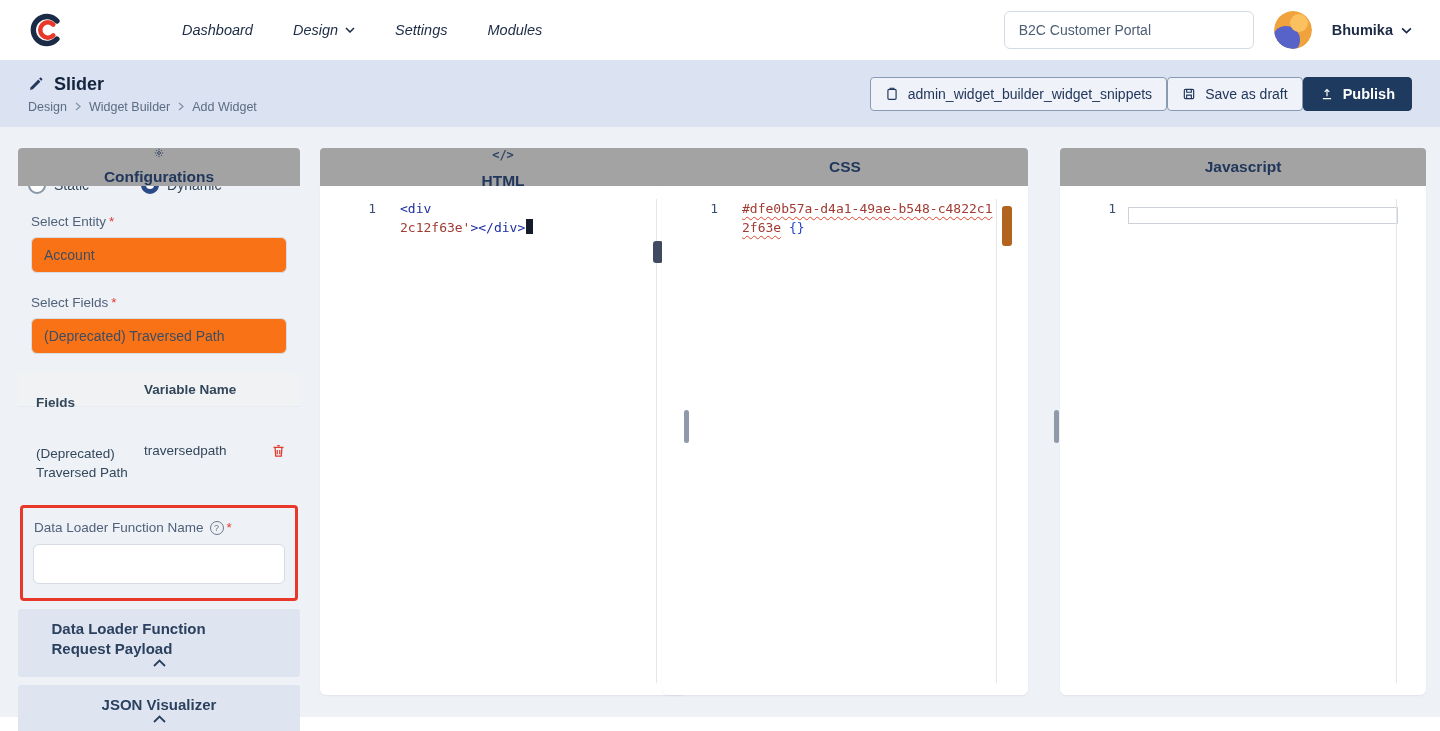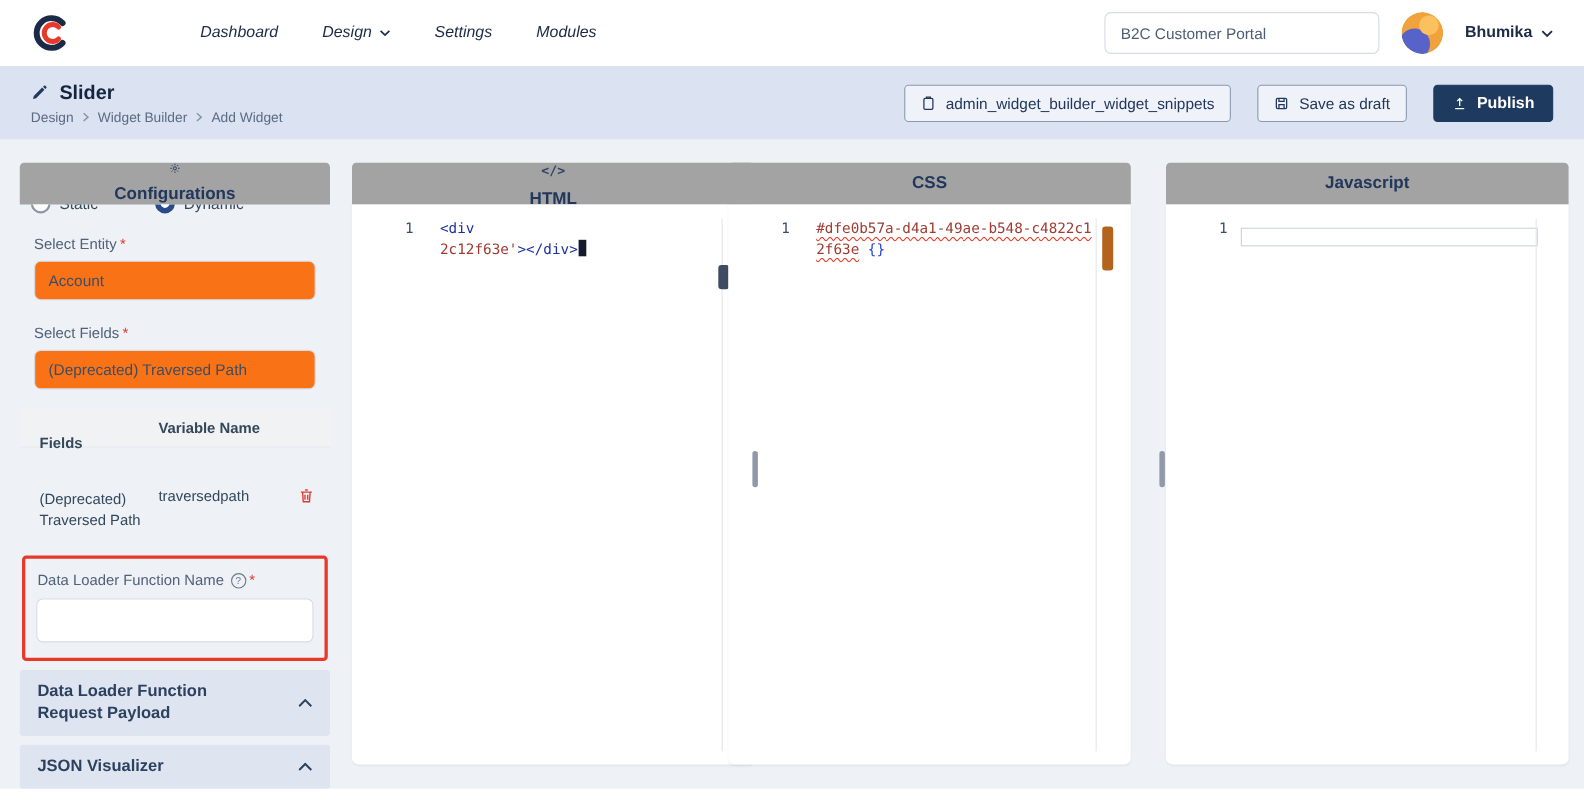--- a/index.html
+++ b/index.html
@@ -17,21 +17,21 @@
   .avatar { width:38px; height:38px; border-radius:50%; overflow:hidden; cursor:pointer; }
   .user { display:flex; align-items:center; gap:8px; font-size:14.5px; font-weight:700; color:#1c2b45; cursor:pointer; }
 
   
   .header2 { position:absolute; top:60px; left:0; width:1440px; height:67px; background:#dbe2f1; display:flex; align-items:center; padding:0 28px; }
   .title-block { display:flex; flex-direction:column; gap:5px; }
   .title-row { display:flex; align-items:center; gap:10px; }
   .page-title { font-size:18px; font-weight:700; color:#14253f; }
   .breadcrumb { display:flex; align-items:center; gap:8px; font-size:12.5px; color:#5b6c85; }
   .crumb { cursor:pointer; }
-  .header-actions { margin-left:auto; display:flex; align-items:flex-start; gap:24px;padding-left:45px; }
+  .header-actions { margin-left:auto; display:flex; align-items:flex-start; gap:0;padding-left:45px; }
   .btn-outline { height:34px; border:1px solid #8b9ab3; border-radius:4px; background:rgba(255,255,255,0.55); display:flex; align-items:center; gap:9px; padding:0 14px; font-size:14px; color:#22375c; cursor:pointer; white-space:nowrap; }
   .btn-publish { height:34px; background:#1e3a5f; border:1px solid #1e3a5f; color:#fff; border-radius:4px; display:flex; align-items:center; gap:9px; padding:0 16px; font-size:14.5px; font-weight:600; cursor:pointer; }
 
   
   .main { position:absolute; top:127px; left:0; width:1440px; height:590px; background:#eef1f6; }
 
   
   .config-panel { position:absolute; left:18px; top:21px; width:282px; }
   .panel-header { height:38px; background:#a3a3a3; border-radius:4px 4px 0 0; display:flex; align-items:center; gap:10px; padding:0 14px; font-size:15.5px; font-weight:700; color:#22375c;flex-direction:column; }
   .panel-header .spacer { flex:1; }
@@ -47,21 +47,21 @@
   .fields-table { margin-top:18px; }
   .ft-head { display:flex; align-items:center; height:34px; background:#f0f2f4; font-size:13.5px; font-weight:700; color:#33475b; }
   .ft-row { display:flex; align-items:center; padding:11px 0; font-size:13.5px; color:#33475b; border-top:1px solid #e7eaef; }
   .ft-c1 { flex:0 0 126px; padding-left:18px; line-height:19px;margin-top:26px; }
   .ft-c2 { flex:1; }
   .trash-btn { width:28px; margin-right:8px; display:flex; align-items:center; justify-content:center; cursor:pointer; background:none; border:none; }
   .red-box { margin:12px 2px 0; border:3px solid #e8382a; border-radius:4px; padding:12px 10px 14px; }
   .red-box .cfg-label { margin:0 1px 9px; display:flex; align-items:center; }
   .q-icon { width:14px; height:14px; border:1.4px solid #6b7a8d; border-radius:50%; font-size:9px; color:#6b7a8d; display:inline-flex; align-items:center; justify-content:center; margin-left:6px; }
   .red-box input { width:100%; height:40px; border:1px solid #d6dbe4; border-radius:6px; padding:0 12px; font-size:14px; color:#3d4d63; outline:none; background:#fff; font-family:"Liberation Sans",sans-serif; }
-  .cfg-section { margin-top:8px; background:#dee5f1; border-radius:3px; display:flex; align-items:center; justify-content:space-between; padding:10px 16px; cursor:pointer; }
+  .cfg-section { margin-top:8px; background:#dee5f1; border-radius:3px; display:flex; align-items:center; justify-content:space-between; padding:10px 16px; cursor:pointer;flex-direction:column; }
   .cfg-section .lbl { font-size:15px; font-weight:700; color:#2c415f; line-height:20px; max-width:215px; }
 
   
   .editor-panel { position:absolute; top:21px; width:366px; }
   .editor-body { position:relative; background:#ffffff; height:509px; border-radius:0 0 6px 6px; box-shadow:0 1px 2px rgba(16,24,40,0.06); overflow:hidden; }
   .code-wrap { display:flex; padding-top:13px; }
   .gutter { flex:0 0 62px; text-align:right; padding-right:6px; font-family:"DejaVu Sans Mono",monospace; font-size:13px; line-height:19px; color:#3a4e71; }
   .code-area { flex:1; padding-left:18px; font-family:"DejaVu Sans Mono",monospace; font-size:13px; line-height:19px; color:#1e2636; white-space:pre; cursor:text; }
   .code-row { height:19px; }
   .tok-tag { color:#1c2ea0; }

